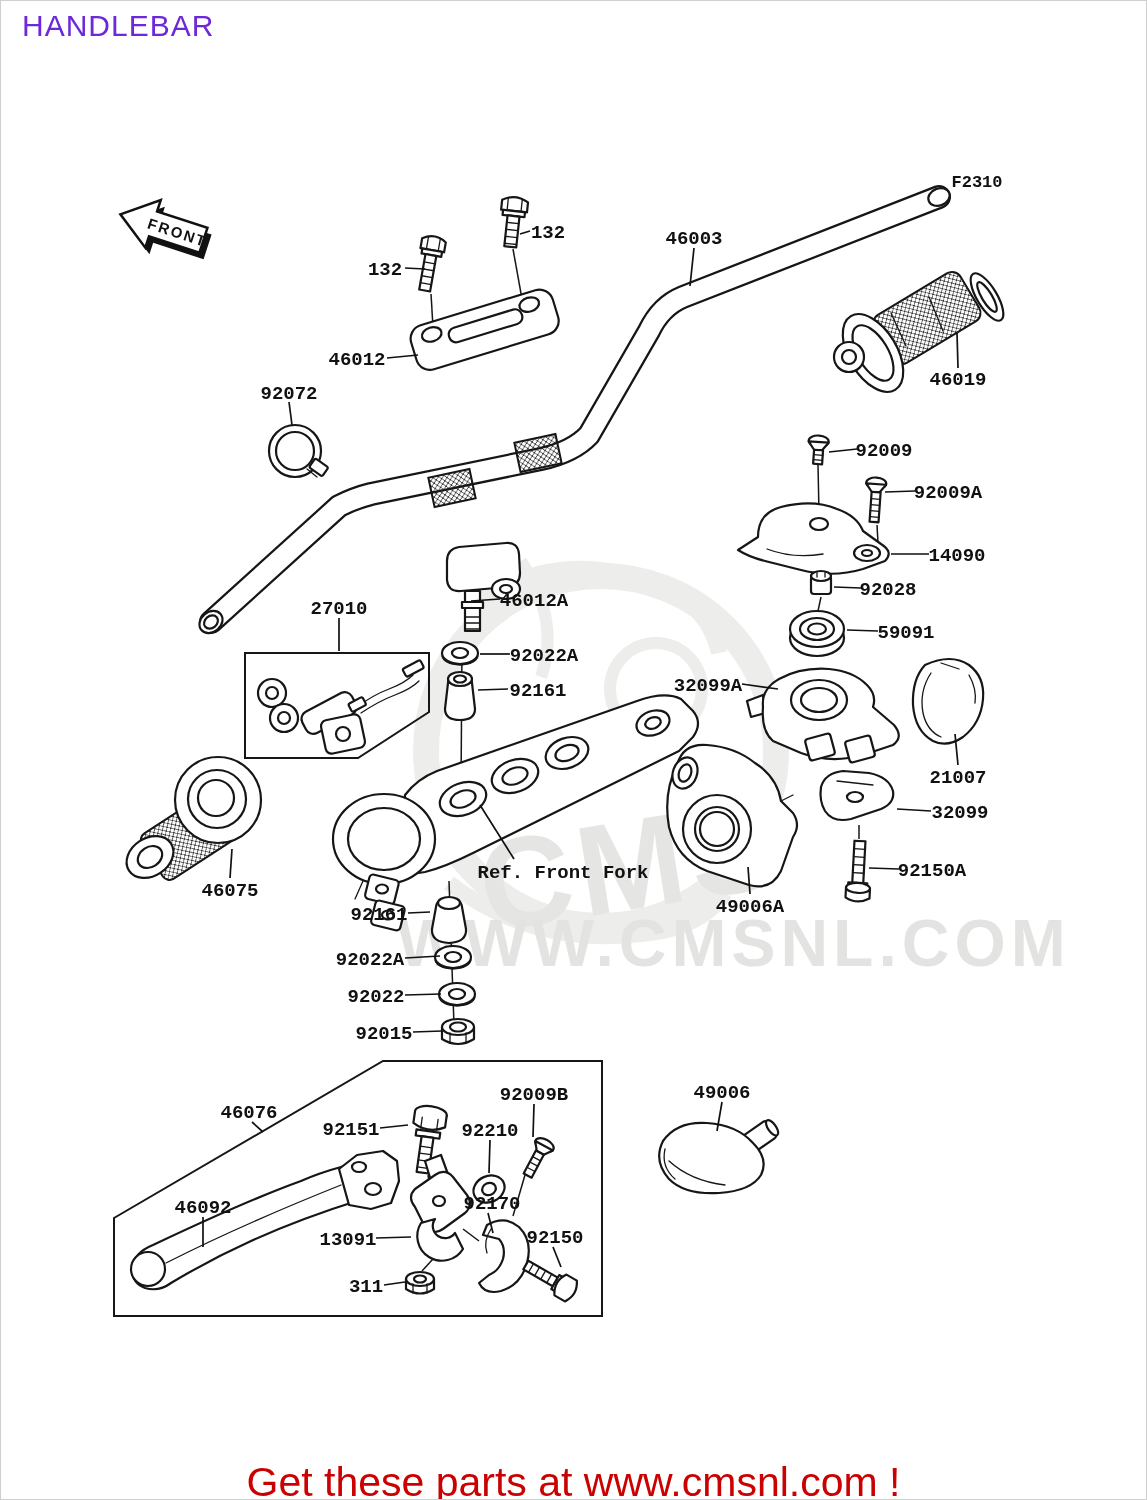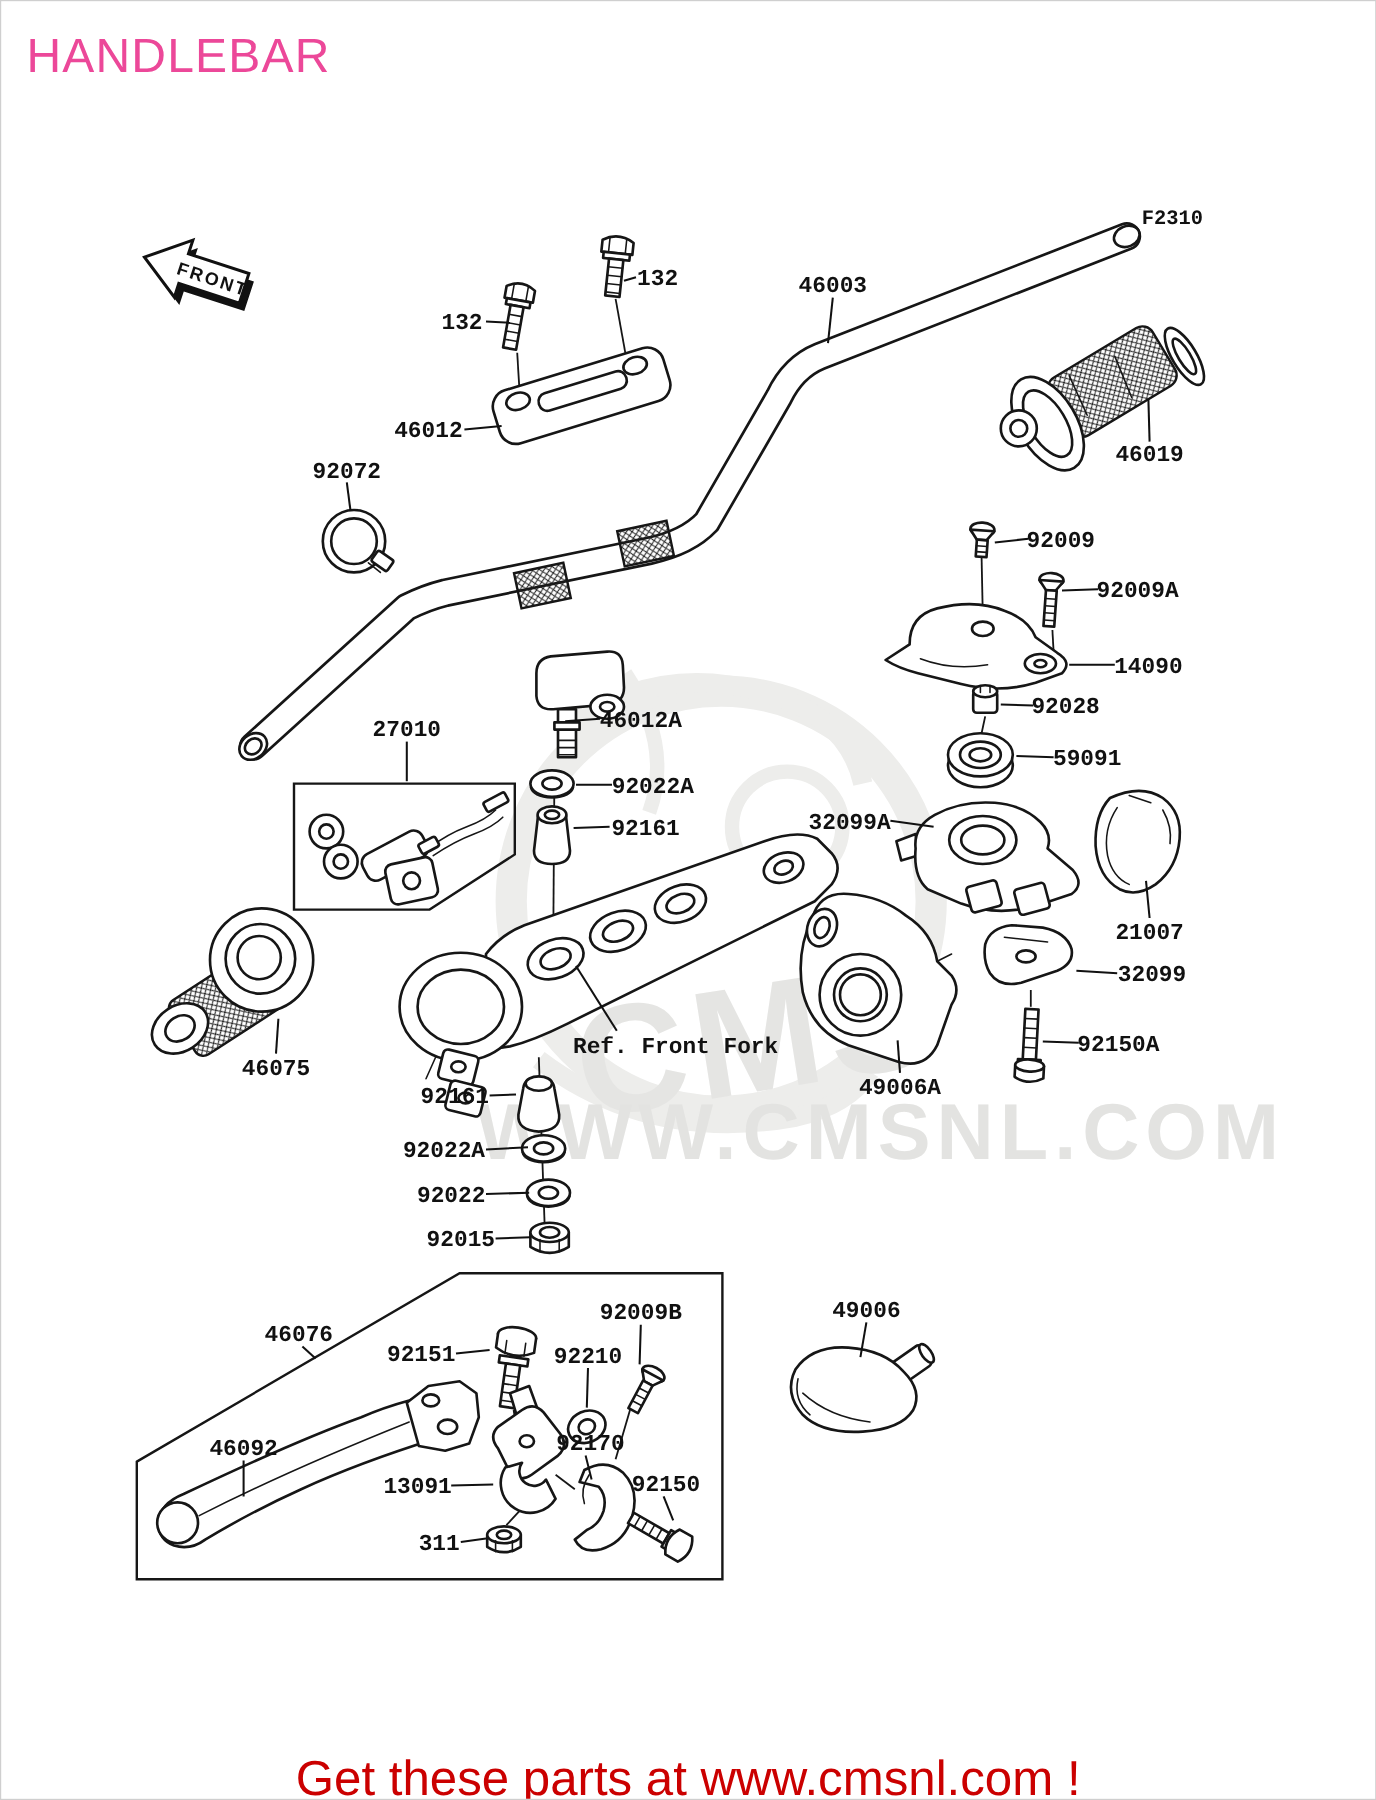--- a/index.html
+++ b/index.html
@@ -1,17 +1,17 @@
 <!DOCTYPE html>
 <html><head>
 <meta charset="utf-8">
 <style>
   html,body{margin:0;padding:0;background:#fff;}
   .page{position:relative;width:1147px;height:1500px;background:#fff;border:1px solid #cfcfcf;box-sizing:border-box;overflow:hidden;font-family:"Liberation Sans",sans-serif;}
-  .page-title{position:absolute;left:21px;top:24px;font-size:40px;letter-spacing:1px;color:#ec4899;font-weight:400;}
+  .page-title{position:absolute;left:21px;top:8px;font-size:30px;letter-spacing:1px;color:#6d28d9;font-weight:400;}
   .footer-text{position:absolute;left:0;right:0;top:1444px;text-align:center;font-size:41px;color:#cb0000;font-weight:400;margin-top:14px;}
   svg{position:absolute;left:0;top:0;}
   .ln{fill:#fff;stroke:#161616;stroke-width:2.2;stroke-linejoin:round;stroke-linecap:round;}
   .ln2{fill:none;stroke:#161616;stroke-width:2;stroke-linejoin:round;stroke-linecap:round;}
   .thin{stroke-width:1.3;}
   .kn{fill:url(#knurl);stroke:#161616;stroke-width:2;}
   .asm{stroke:#161616;stroke-width:1.5;}
   .boxline{fill:none;stroke:#161616;stroke-width:2;}
   .part-label{font-family:"Liberation Mono",monospace;font-weight:700;font-size:19px;fill:#111;text-anchor:middle;}
   .code-label{font-family:"Liberation Mono",monospace;font-weight:700;font-size:17px;fill:#111;text-anchor:middle;}

